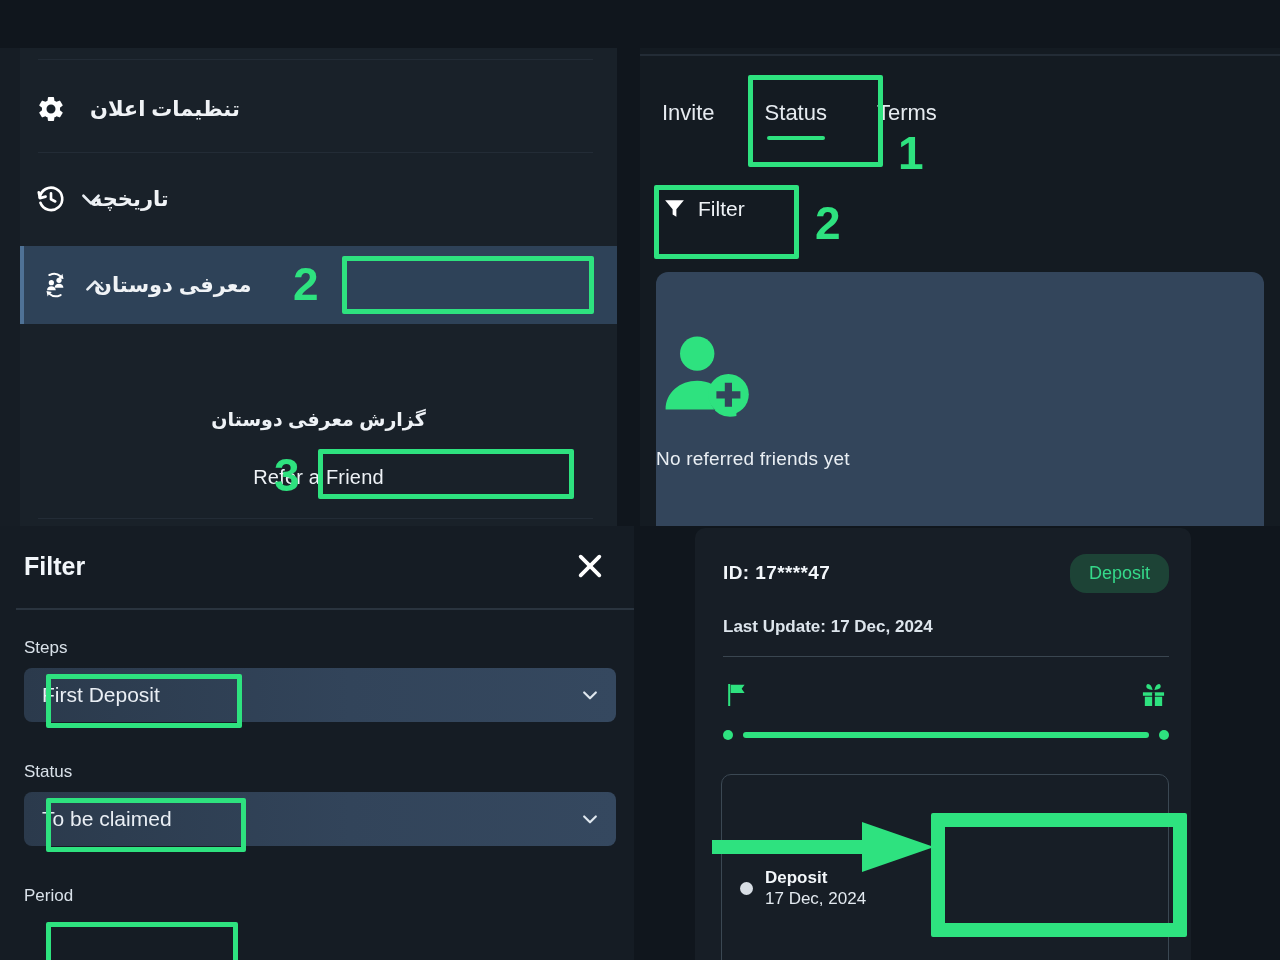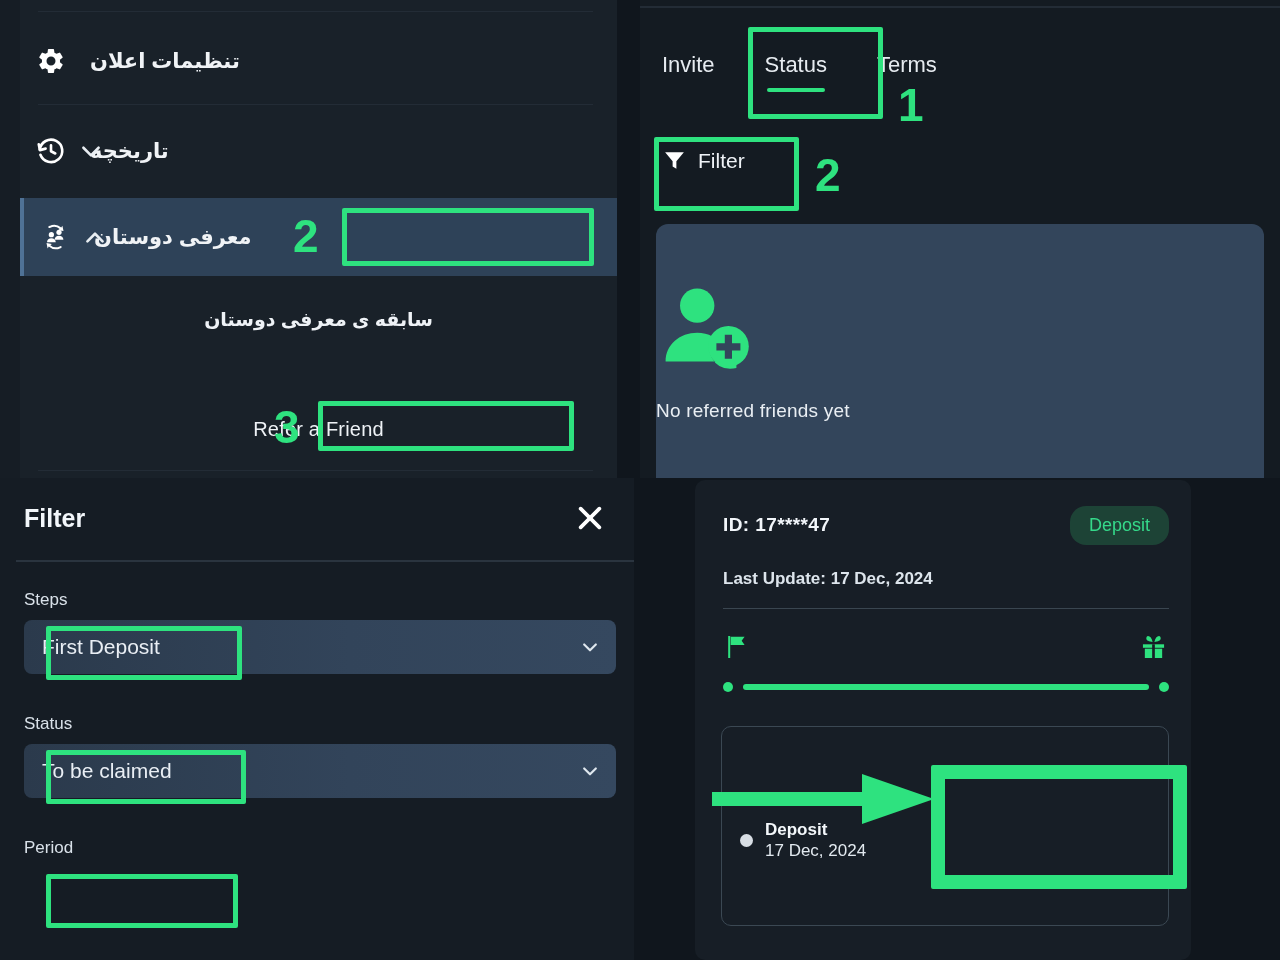--- a/index.html
+++ b/index.html
@@ -13,20 +13,21 @@
     height: 960px;
     overflow: hidden;
     font-family: "Liberation Sans", "DejaVu Sans", sans-serif;
     color: #e8edf2;
     -webkit-font-smoothing: antialiased;
   }
   .stage {
     position: relative;
     width: 1280px;
     height: 812px;
+    margin-top: 48px;
   }
 
   
   .panel { position: absolute; overflow: hidden; }
 
   
   #panel-tl {
     left: 0; top: 0; width: 617px; height: 478px;
     background: #161d25;
   }
@@ -376,21 +377,21 @@
           </svg>
         </span>
         <span class="side-label">معرفی دوستان</span>
         <span class="chev">
           <svg viewBox="0 0 24 24" fill="none" stroke="currentColor" stroke-width="2.4" stroke-linecap="round" stroke-linejoin="round" aria-hidden="true">
             <polyline points="5,16 12,9 19,16"></polyline>
           </svg>
         </span>
       </div>
 
-      <div class="sub-item" style="top:308px;">سابقه ی معرفی دوستان</div>
+      <div class="sub-item" style="top:360px;">گزارش معرفی دوستان</div>
 
       <div id="sub-refer-row" style="top:408px; height:42px;">
         <span id="refer-a-friend-text">Refer a Friend</span>
       </div>
     </div>
 
     <div class="anno" style="left:342px; top:208px; width:252px; height:58px;"></div>
     <div class="anno-num" style="left:293px; top:213px;">2</div>
 
     <div class="anno" style="left:318px; top:401px; width:256px; height:50px;"></div>

